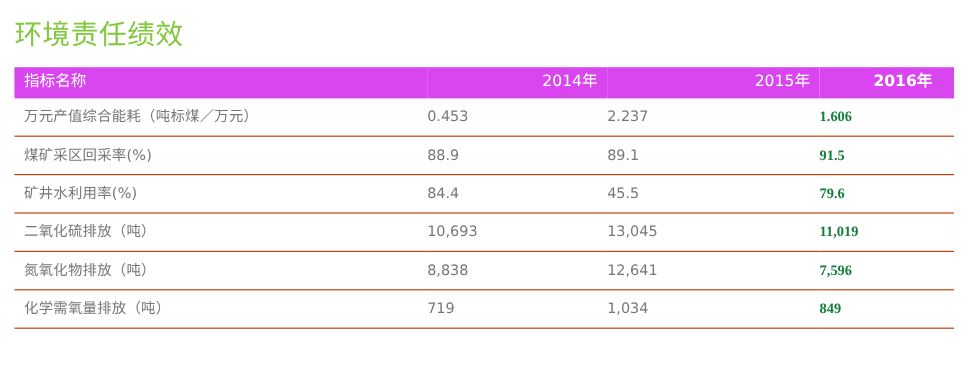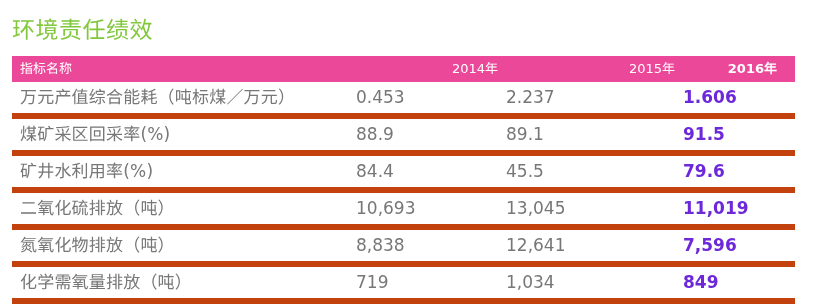--- a/index.html
+++ b/index.html
@@ -47,21 +47,21 @@
 
   .perf-table th,
   .perf-table td {
     padding: 0;
     margin: 0;
     vertical-align: middle;
   }
 
   
   thead tr {
-    background: #ec4899;
+    background: #d946ef;
     height: 26px;
   }
   thead th {
     color: #ffffff;
     font-size: 13px;
     font-weight: normal;
     height: 26px;
     line-height: 26px;
   }
   th.col-name {
@@ -77,41 +77,42 @@
     padding-right: 18px;
   }
 
   
   tbody tr {
     height: 31px;
   }
   tbody td {
     height: 31px;
     line-height: 31px;
-    font-size: 17px;
+    font-size: 12px;
     color: #6e6e6e;
-    border-bottom: 6px solid #c2410c;
+    border-bottom: 1px solid #c2410c;
   }
   tbody tr:first-child td {
     border-top: none;
   }
   td.cell-name {
     text-align: left;
     padding-left: 8px;
     color: #777777;
     letter-spacing: 0.2px;
   }
   td.cell-value {
     padding-right: 8px;
     color: #777777;
   }
   td.cell-value.latest {
     font-weight: bold;
-    color: #6d28d9;
+    color: #15803d;
     padding-right: 5px;
+    font-family: Liberation Serif, serif;
   }
 
   
   col.w-name   { width: 344px; }
   col.w-y2014  { width: 150px; }
   col.w-y2015  { width: 177px; }
   col.w-y2016  { width: 112px; }
 </style>
 </head>
 <body>

